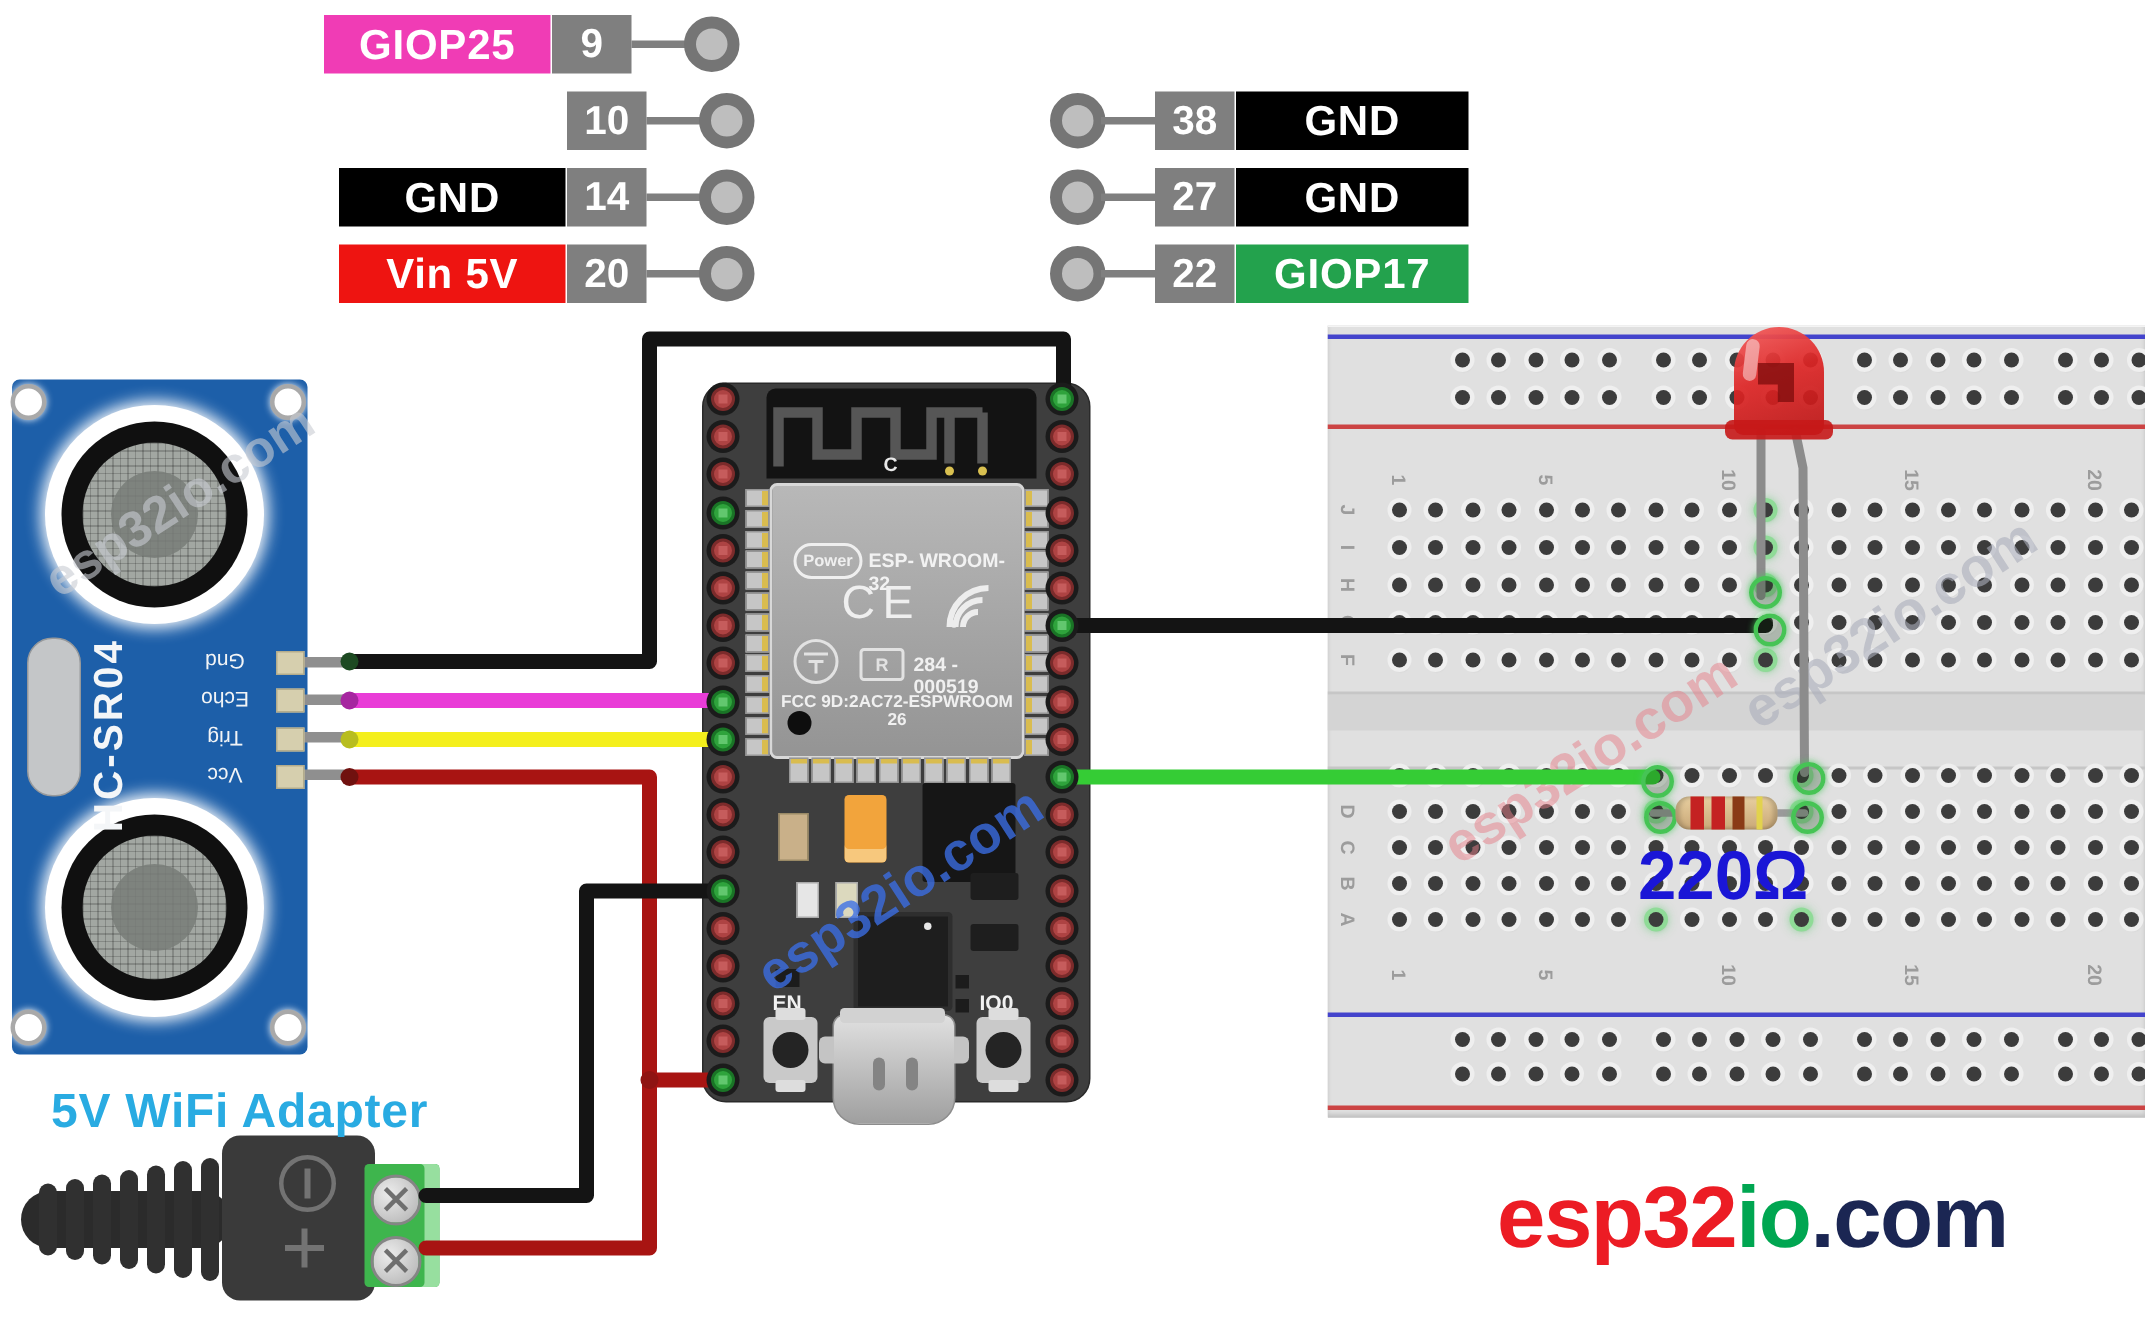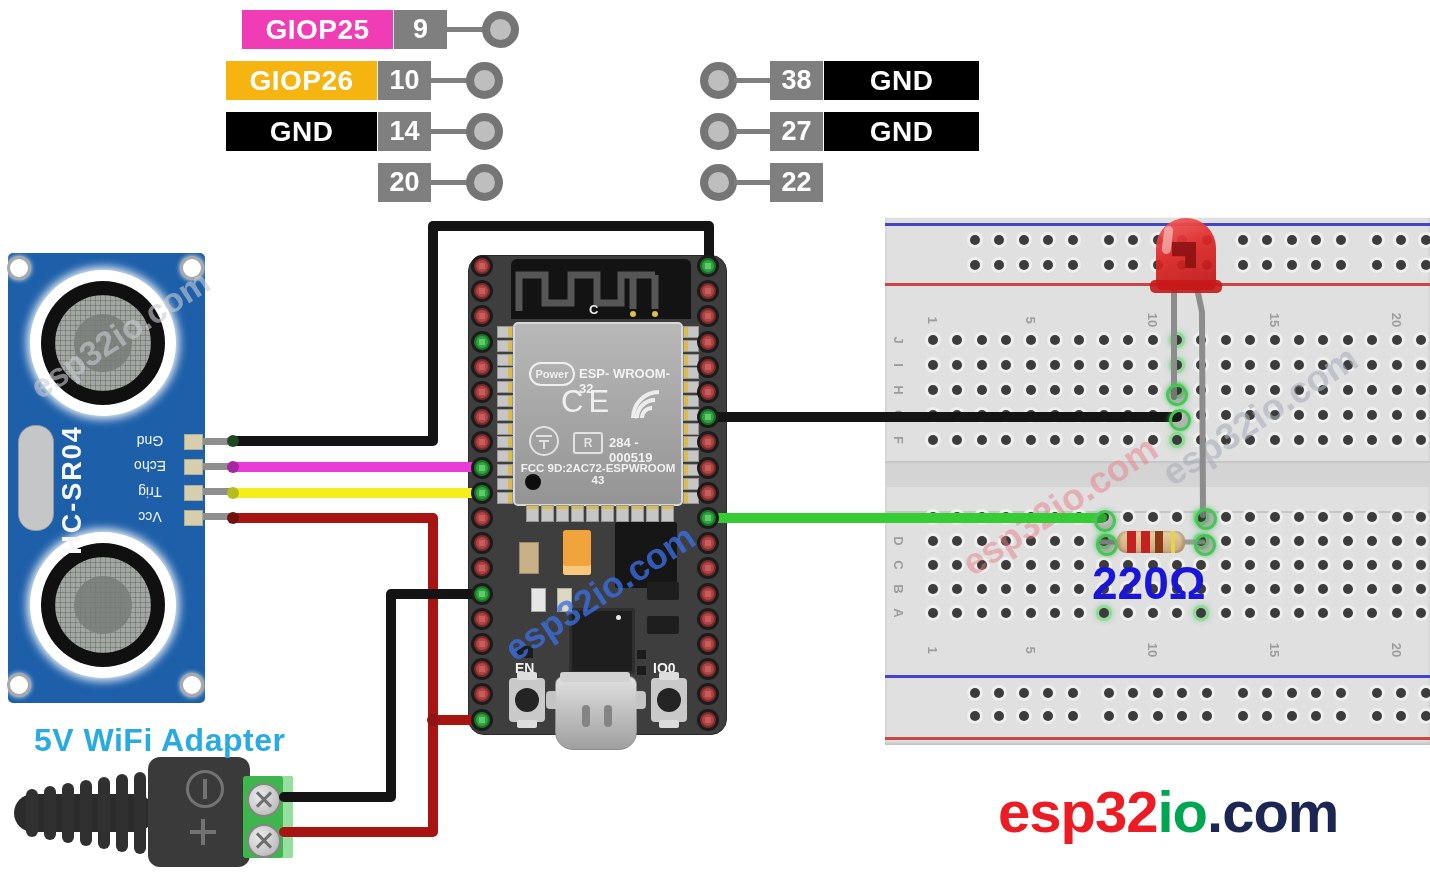--- a/index.html
+++ b/index.html
@@ -16,39 +16,39 @@
   .pcircle{position:absolute;top:1px;width:21px;height:21px;border:8px solid #757575;border-radius:50%;background:#BEBEBE}
   .bb-label{position:absolute;width:18px;height:18px;display:flex;align-items:center;justify-content:center;
             color:#9C9C9C;font-weight:bold;font-size:13px;transform:rotate(90deg)}
   .wm{position:absolute;font-weight:bold;font-size:36px;text-align:center;transform:rotate(-33deg);white-space:nowrap}
 </style>
 </head>
 <body>
 
 <div id="canvas">
 
-  <div class="pinrow" style="left:242px;top:10px;width:274px">
+  <div class="pinrow" style="left:216px;top:10px;width:274px">
     <div class="plabel" style="left: 0px; width: 151px; background: rgb(240, 60, 181);">GIOP25</div>
     <div class="pnum" style="left:152px;width:53px">9</div>
     <div class="pline" style="left:205px;width:36px"></div>
     <div class="pcircle" style="left:240px"></div>
   </div>
   <div class="pinrow" style="left:226px;top:61px;width:274px">
-    <div class="plabel" style="left: 0px; width: 151px; background: rgb(245, 180, 15);">GIOP26</div>
     <div class="pnum" style="left:152px;width:53px">10</div>
     <div class="pline" style="left:205px;width:36px"></div>
     <div class="pcircle" style="left:240px"></div>
   </div>
   <div class="pinrow" style="left:226px;top:112px;width:274px">
     <div class="plabel" style="left: 0px; width: 151px; background: rgb(0, 0, 0);">GND</div>
     <div class="pnum" style="left:152px;width:53px">14</div>
     <div class="pline" style="left:205px;width:36px"></div>
     <div class="pcircle" style="left:240px"></div>
   </div>
   <div class="pinrow" style="left:226px;top:163px;width:274px">
+    <div class="plabel" style="left: 0px; width: 151px; background: rgb(238, 20, 17);">Vin 5V</div>
     <div class="pnum" style="left:152px;width:53px">20</div>
     <div class="pline" style="left:205px;width:36px"></div>
     <div class="pcircle" style="left:240px"></div>
   </div>
 
   <div class="pinrow" style="left:700px;top:61px;width:278px">
     <div class="pcircle" style="left:0"></div>
     <div class="pline" style="left:34px;width:36px"></div>
     <div class="pnum" style="left:70px;width:53px">38</div>
     <div class="plabel" style="left: 124px; width: 155px; background: rgb(0, 0, 0);">GND</div>
@@ -56,20 +56,21 @@
   <div class="pinrow" style="left:700px;top:112px;width:278px">
     <div class="pcircle" style="left:0"></div>
     <div class="pline" style="left:34px;width:36px"></div>
     <div class="pnum" style="left:70px;width:53px">27</div>
     <div class="plabel" style="left: 124px; width: 155px; background: rgb(0, 0, 0);">GND</div>
   </div>
   <div class="pinrow" style="left:700px;top:163px;width:278px">
     <div class="pcircle" style="left:0"></div>
     <div class="pline" style="left:34px;width:36px"></div>
     <div class="pnum" style="left:70px;width:53px">22</div>
+    <div class="plabel" style="left: 124px; width: 155px; background: rgb(35, 162, 77);">GIOP17</div>
   </div>
 
   <div class="abs" id="sensor" style="left:8px;top:253px;width:197px;height:450px;background:#1D5FA9;border-radius:5px">
 
     <div class="abs" style="left:22px;top:17px;width:146px;height:146px;border-radius:50%;background:#fff;box-shadow:0 0 10px 3px rgba(255,255,255,.95);display:flex;align-items:center;justify-content:center">
       <div class="abs" style="width:124px;height:124px;border-radius:50%;background:#101010;position:static;display:flex;align-items:center;justify-content:center">
         <div style="width:96px;height:96px;border-radius:50%;background:#A2A7A2;background-image:repeating-linear-gradient(0deg,rgba(0,0,0,.18) 0 1px,transparent 1px 5px),repeating-linear-gradient(90deg,rgba(0,0,0,.18) 0 1px,transparent 1px 5px);display:flex;align-items:center;justify-content:center">
           <div style="width:58px;height:58px;border-radius:50%;background:rgba(120,125,120,.85)"></div>
         </div>
       </div>
@@ -126,21 +127,21 @@
         <path d="M15,32 a10,10 0 0 1 10,-10" fill="none" stroke="#EDEDED" stroke-width="4"></path>
         <circle cx="9" cy="30" r="2.5" fill="#EDEDED"></circle>
       </svg>
       <div class="abs" style="left:14px;top:102px;width:26px;height:26px;border:2px solid #E2E2E2;border-radius:50%">
         <div class="abs" style="left:5px;top:7px;width:16px;height:2px;background:#E2E2E2"></div>
         <div class="abs" style="left:8px;top:12px;width:10px;height:2px;background:#E2E2E2"></div>
         <div class="abs" style="left:12px;top:12px;width:2px;height:9px;background:#E2E2E2"></div>
       </div>
       <div class="abs" style="left:58px;top:108px;width:26px;height:18px;border:2px solid #E2E2E2;border-radius:3px;color:#E2E2E2;font-weight:bold;font-size:12px;text-align:center;line-height:18px">R</div>
       <div class="abs" style="left:94px;top:111px;font-weight:bold;font-size:13px;color:#F0F0F0">284 - 000519</div>
-      <div class="abs" style="left:0;top:138px;width:166px;text-align:center;font-weight:bold;font-size:11.5px;color:#F0F0F0">FCC 9D:2AC72-ESPWROOM 43</div>
+      <div class="abs" style="left:0;top:138px;width:166px;text-align:center;font-weight:bold;font-size:11.5px;color:#F0F0F0">FCC 9D:2AC72-ESPWROOM 26</div>
       <div class="abs" style="left:10px;top:150px;width:16px;height:16px;border-radius:50%;background:#0E0E0E"></div>
     </div>
 
     <div class="abs" style="left:94px;top:274px;width:28px;height:45px;background:#F2A43C;border-radius:3px;box-shadow:inset 0 -9px 0 #F7C87D"></div>
     <div class="abs" style="left:146px;top:266px;width:62px;height:66px;background:#161616;border-radius:2px"></div>
     <div class="abs" style="left:100px;top:352px;width:60px;height:60px;background:#1E1E1E;border:3px solid #2E2E2E;border-radius:3px">
       <div class="abs" style="left:44px;top:4px;width:5px;height:5px;border-radius:50%;background:#E8E8E8"></div>
     </div>
     <div class="abs" style="left:50px;top:286px;width:18px;height:30px;background:#C9B089;border:1px solid #9a8a66"></div>
     <div class="abs" style="left:62px;top:332px;width:13px;height:22px;background:#E6E6E6;border:1px solid #aaa"></div>

